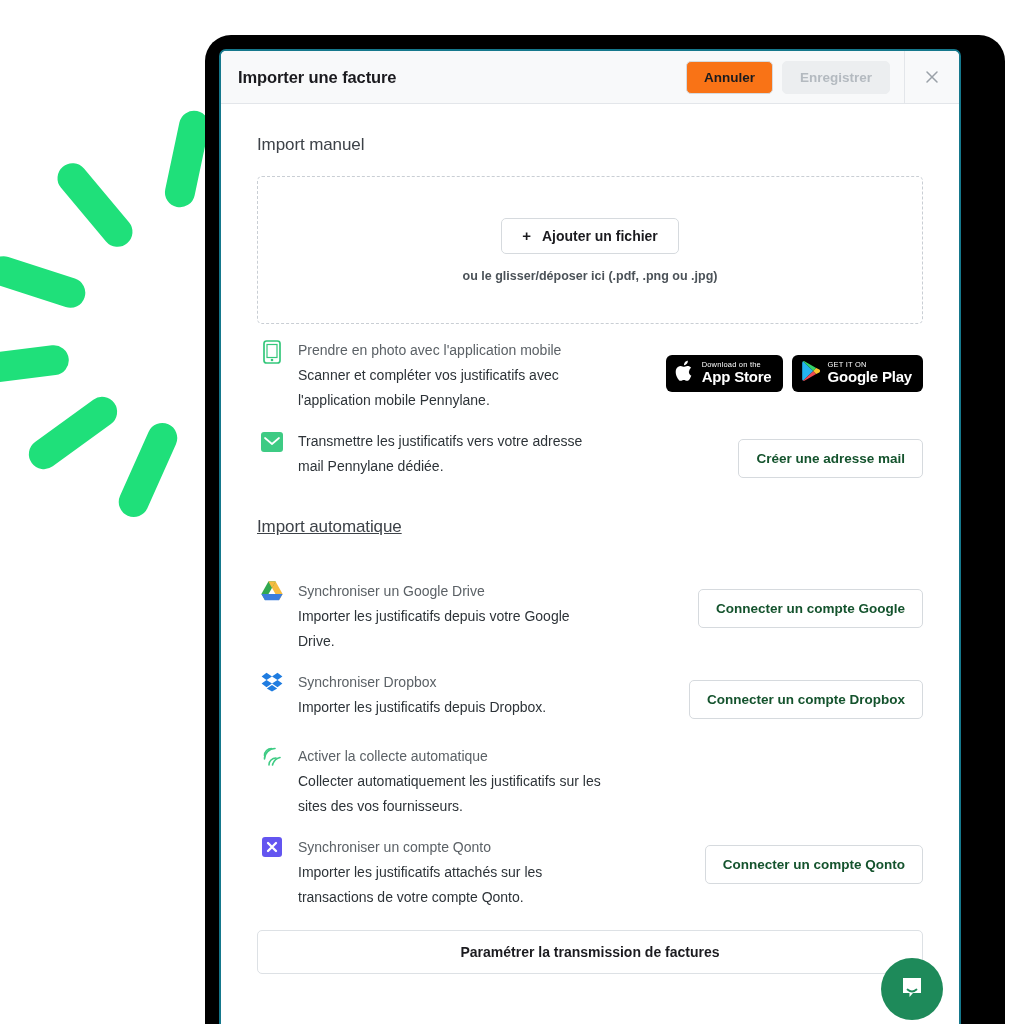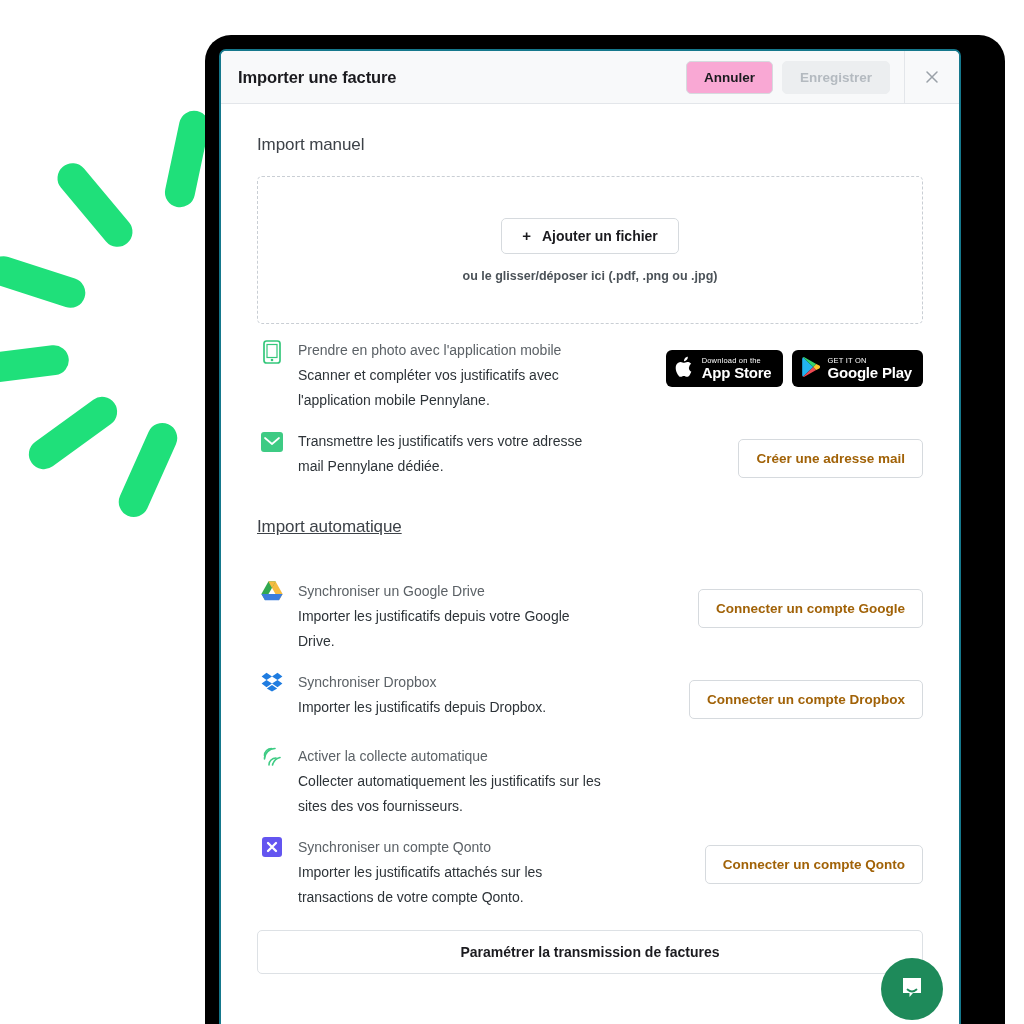--- a/index.html
+++ b/index.html
@@ -64,21 +64,21 @@
     font-size: 16.5px;
     font-weight: bold;
     color: #1b1b1f;
     letter-spacing: -0.1px;
   }
   .hdr-actions {
     display: flex; align-items: center; gap: 9px;
     padding-right: 14px;
   }
   .btn-cancel {
-    background: #f9a8d4;
+    background: #f97316;
     border: 1px solid #d6dade;
     border-radius: 5px;
     padding: 8px 17px;
     font-size: 13.5px;
     font-weight: bold;
     color: #1b1b1f;
     font-family: "Liberation Sans", sans-serif;
     cursor: pointer;
   }
   .btn-save {
@@ -174,39 +174,39 @@
     display: flex; align-items: center;
     min-height: 58px;
   }
   .btn-outline {
     background: #ffffff;
     border: 1px solid #d6dade;
     border-radius: 5px;
     padding: 11px 17px;
     font-size: 13.5px;
     font-weight: bold;
-    color: #a16207;
+    color: #14532d;
     white-space: nowrap;
     font-family: "Liberation Sans", sans-serif;
     cursor: pointer;
   }
   .store-badges { display: flex; gap: 9px; align-items: center; }
   .badge {
     background: #000000;
     border-radius: 6px;
     height: 37px;
     display: flex; align-items: center; gap: 7px;
     padding: 0 11px 0 9px;
     cursor: pointer;
   }
   .badge-txt { color: #ffffff; line-height: 1.05; }
   .badge-small { font-size: 7.5px; letter-spacing: 0.2px; display: block; }
   .badge-big { font-size: 15px; font-weight: bold; display: block; letter-spacing: -0.2px; }
 
-  .row-action-mobile { align-items: flex-start; padding-top: 12px; }
+  .row-action-mobile { align-items: center; padding-top: 12px; }
 
   
   .btn-full {
     margin: 18px 0 0 0;
     width: 100%;
     background: #ffffff;
     border: 1px solid #dde1e5;
     border-radius: 5px;
     padding: 13px 0;
     font-size: 14px;

